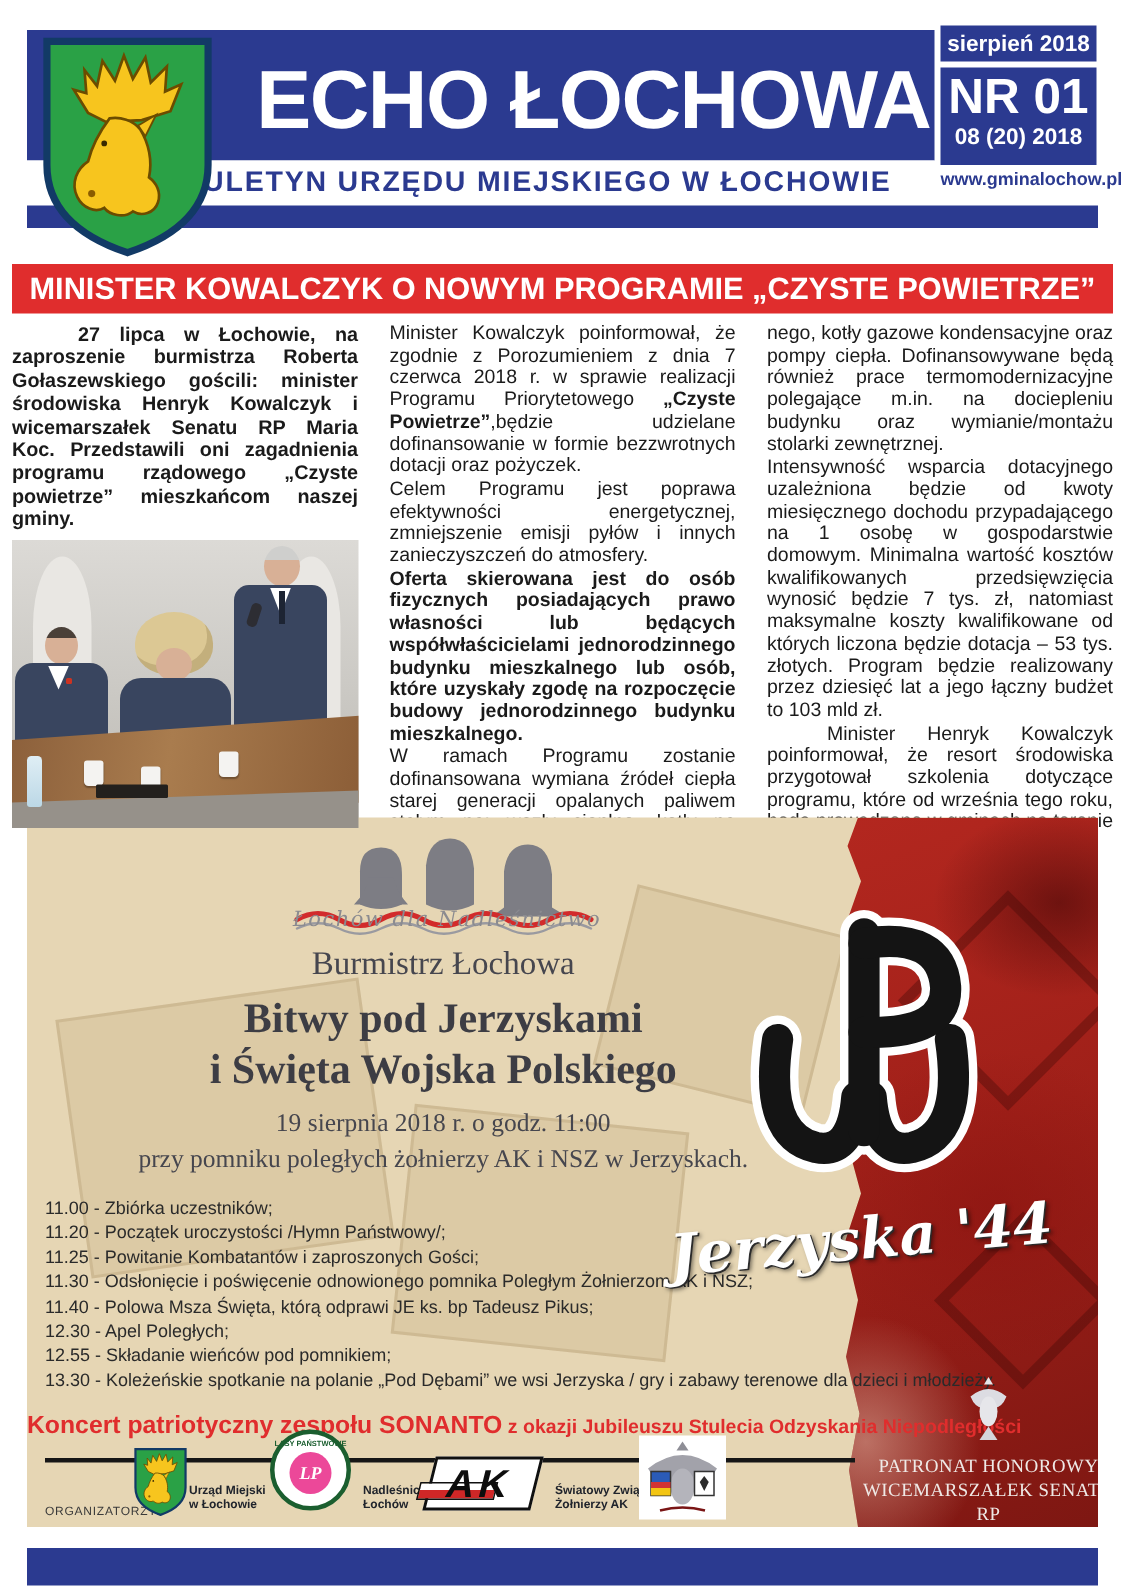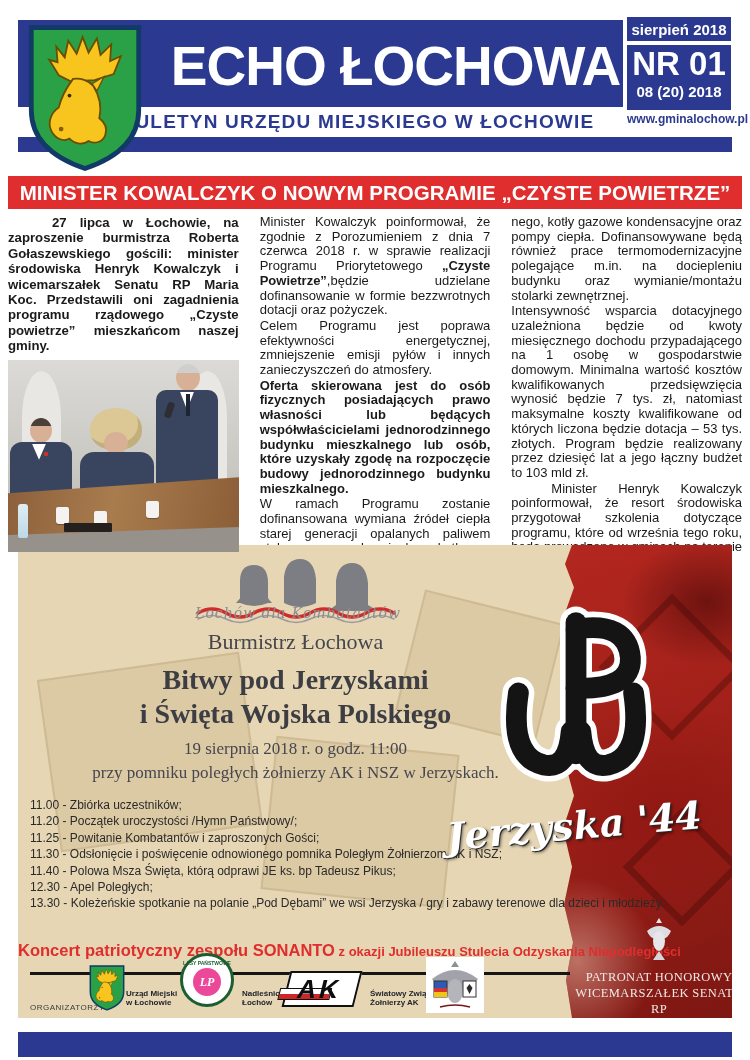--- a/index.html
+++ b/index.html
@@ -204,38 +204,39 @@
   </div>
 
   <svg class="abs heads-wrap" viewBox="0 0 230 78">
     <path d="M52,52 L52,30 Q52,14 66,14 Q80,14 80,32 L80,52 Q66,58 52,52 Z" fill="#7d7d84"></path>
     <path d="M48,52 Q56,44 58,34 L74,34 Q78,46 84,52 Z" fill="#7d7d84"></path>
     <path d="M96,52 L96,26 Q98,8 112,8 Q126,8 128,28 L128,52 Q112,60 96,52 Z" fill="#7d7d84"></path>
     <path d="M148,54 L148,30 Q150,12 164,12 Q178,12 180,32 L180,54 L190,60 L140,60 Z" fill="#7d7d84"></path>
     <path d="M10,62 q14,-8 28,0 t28,0 t28,0 t28,0 t28,0 t28,0 t28,0" fill="none" stroke="#d22b2b" stroke-width="3.4" stroke-linecap="round"></path>
     <path d="M10,68 q14,-7 28,0 t28,0 t28,0 t28,0 t28,0 t28,0 t28,0" fill="none" stroke="#9a9aa0" stroke-width="1.6" stroke-linecap="round"></path>
   </svg>
-  <div class="abs ribbon-script">Łochów dla Kombatantów</div>
+  <div class="abs ribbon-script">Łochów dla Nadleśnictwo</div>
 
   <div class="abs invite">
     <div class="invite-line1">Burmistrz Łochowa</div>
     <div class="invite-title">Bitwy pod Jerzyskami</div>
     <div class="invite-title">i Święta Wojska Polskiego</div>
     <div class="invite-date">19 sierpnia 2018 r. o godz. 11:00</div>
     <div class="invite-place">przy pomniku poległych żołnierzy AK i NSZ w Jerzyskach.</div>
   </div>
 
   <div class="abs program">
     <ul>
       <li>11.00 - Zbiórka uczestników;</li>
       <li>11.20 - Początek uroczystości /Hymn Państwowy/;</li>
       <li>11.25 - Powitanie Kombatantów i zaproszonych Gości;</li>
       <li>11.30 - Odsłonięcie i poświęcenie odnowionego pomnika Poległym Żołnierzom AK i NSZ;</li>
       <li>11.40 - Polowa Msza Święta, którą odprawi JE ks. bp Tadeusz Pikus;</li>
       <li>12.30 - Apel Poległych;</li>
+      <li>12.55 - Składanie wieńców pod pomnikiem;</li>
       <li>13.30 - Koleżeńskie spotkanie na polanie „Pod Dębami” we wsi Jerzyska / gry i zabawy terenowe dla dzieci i młodzieży.</li>
     </ul>
   </div>
 
   <div class="abs concert">
     <span class="concert-main">Koncert patriotyczny zespołu SONANTO</span><span class="concert-sub"> z okazji Jubileuszu Stulecia Odzyskania Niepodległości</span>
   </div>
   <div class="abs divider"></div>
 
   <div class="abs org-label">ORGANIZATORZY:</div>

